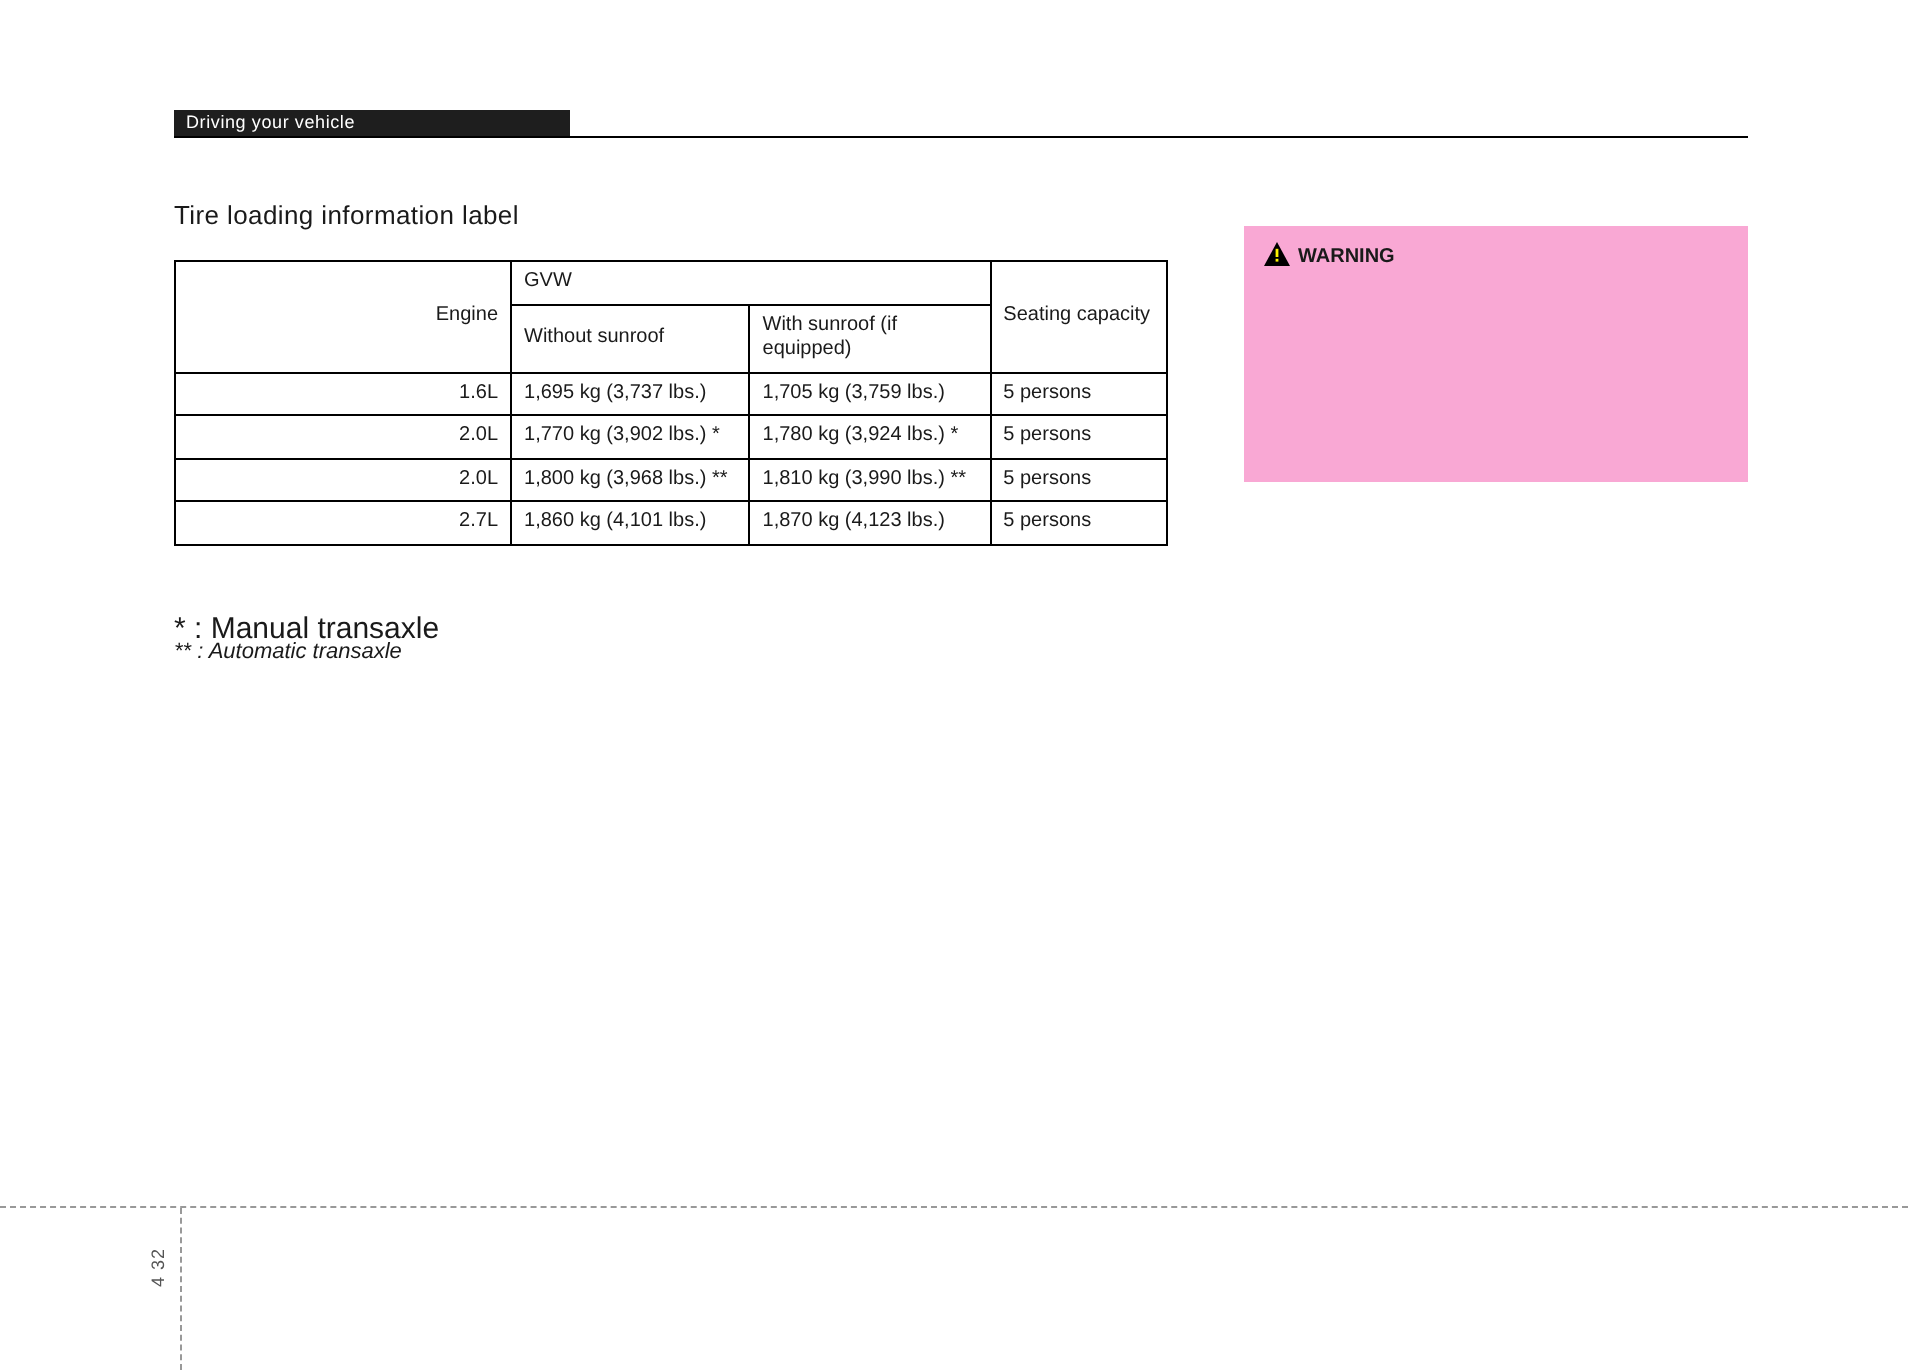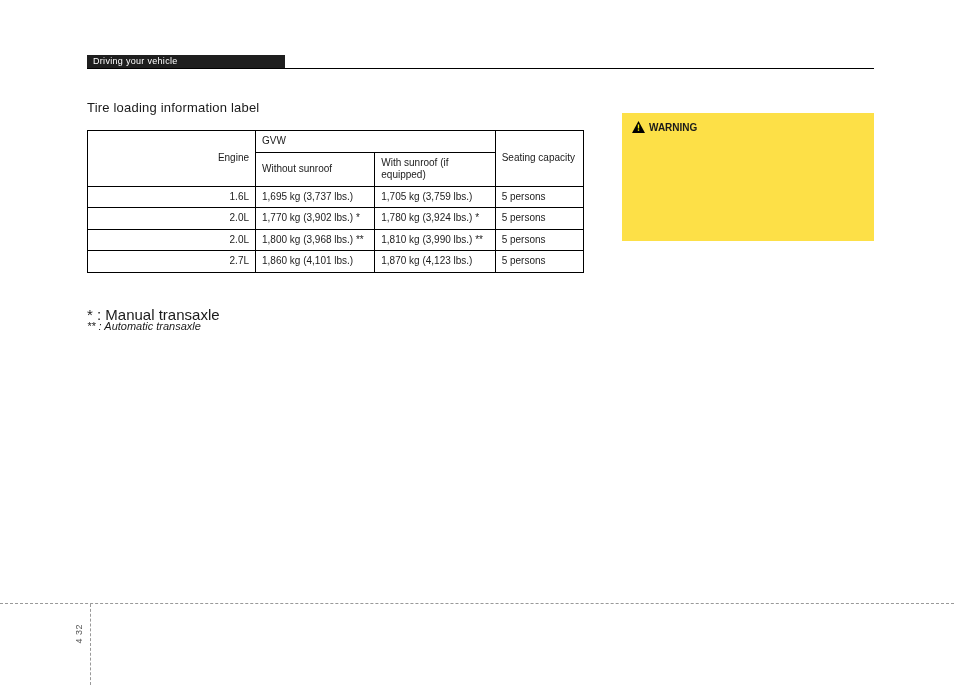--- a/index.html
+++ b/index.html
@@ -75,21 +75,21 @@
   }
   .tbl .left { text-align: right; }
   .tbl th { font-weight: 400; }
   
   .warn {
     position: absolute;
     left: 622px;
     top: 113px;
     width: 252px;
     height: 128px;
-    background: #fde047;
+    background: #f9a8d4;
     box-sizing: border-box;
     padding: 8px 10px 10px 10px;
     font-size: 10px;
     line-height: 1.3;
   }
   .warn-head {
     font-weight: 700;
     margin-bottom: 4px;
   }
   .warn-head .tri {

